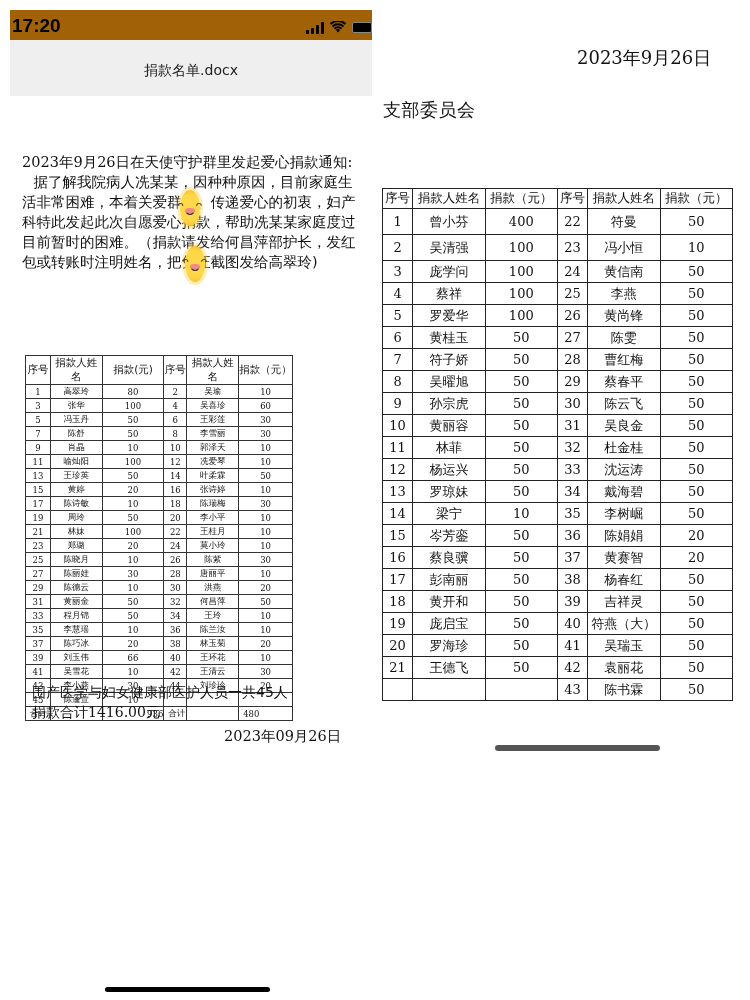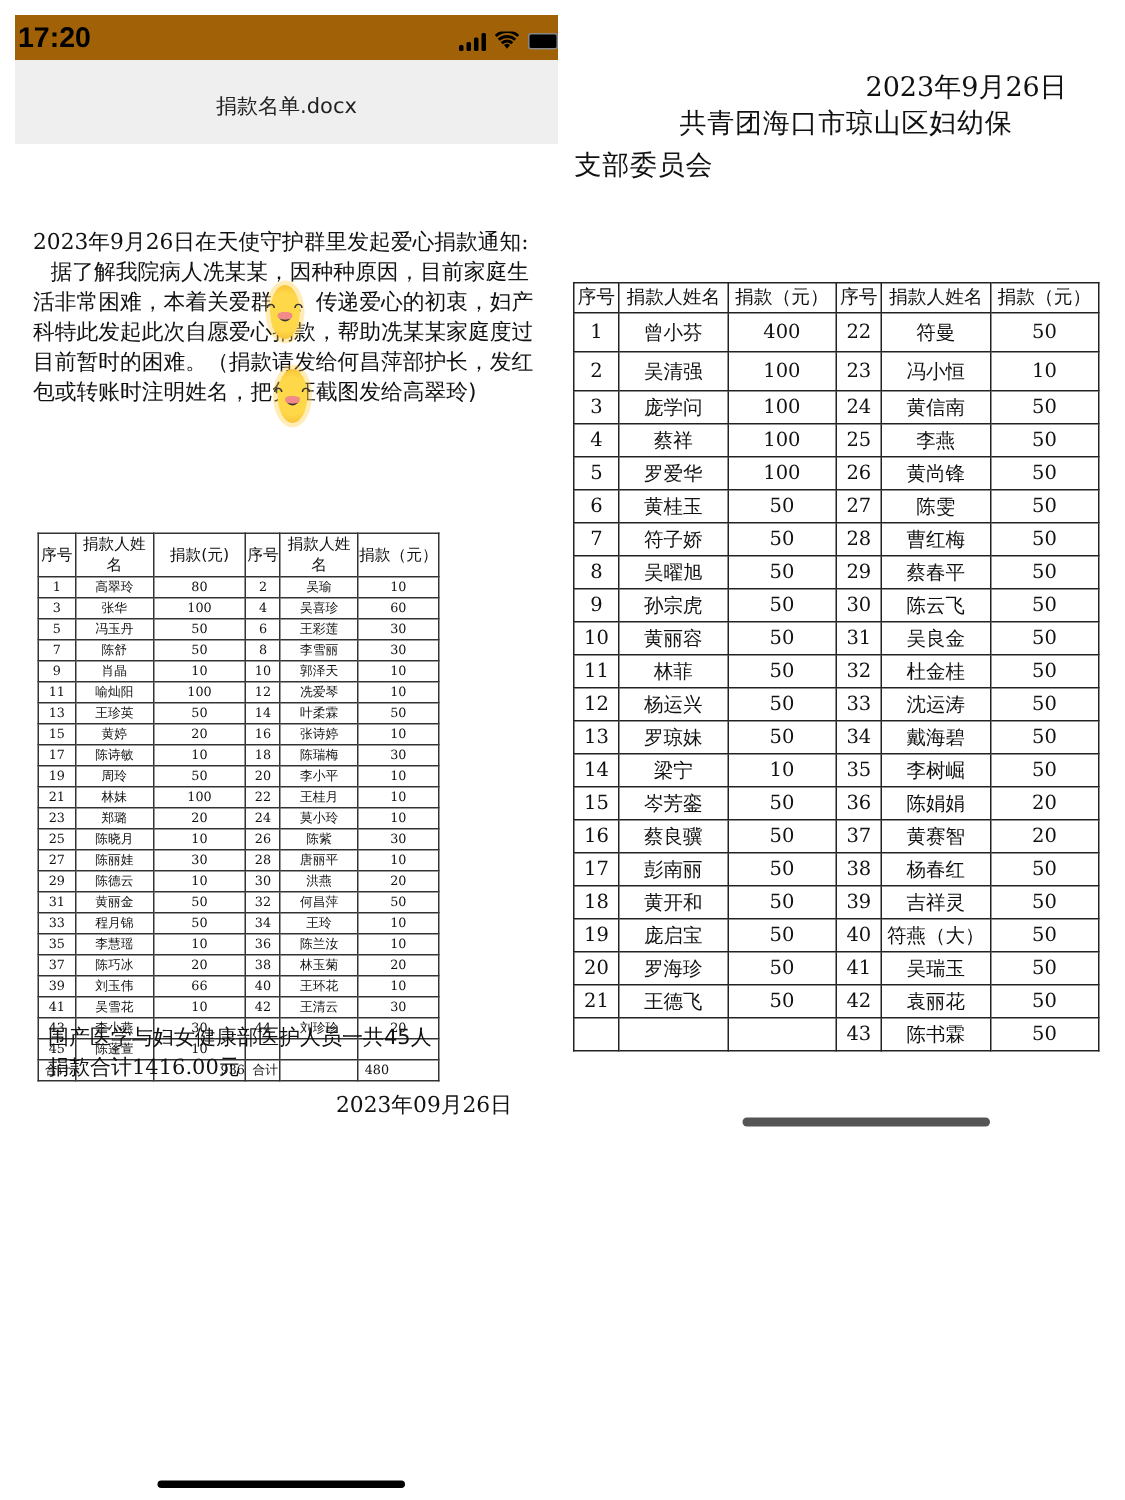--- a/index.html
+++ b/index.html
@@ -292,21 +292,20 @@
   <div class="summary">
     <div>围产医学与妇女健康部医护人员一共45人</div>
     <div class="amount-line">捐款合计1416.00元</div>
   </div>
   <div class="date-left">2023年09月26日</div>
   <div class="home-left"></div>
 </div>
 
 <div class="right-panel">
   <div class="r-date">2023年9月26日</div>
-  <div class="r-org1">共青团海口市琼山区妇幼保</div>
   <div class="r-org2">支部委员会</div>
 
   <table class="rtable">
     <thead>
       <tr>
         <th style="width:30px">序号</th>
         <th style="width:72px">捐款人姓名</th>
         <th style="width:72px">捐款（元）</th>
         <th style="width:30px">序号</th>
         <th style="width:72px">捐款人姓名</th>

